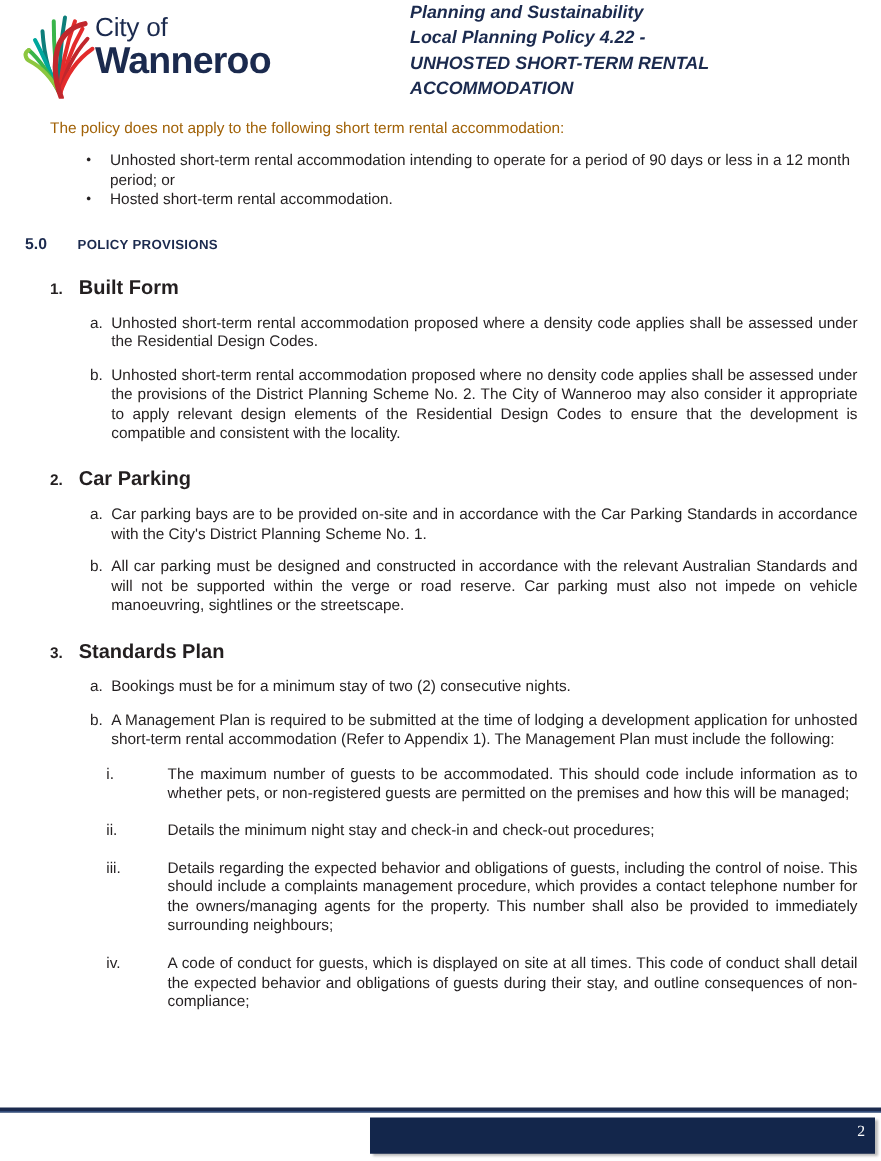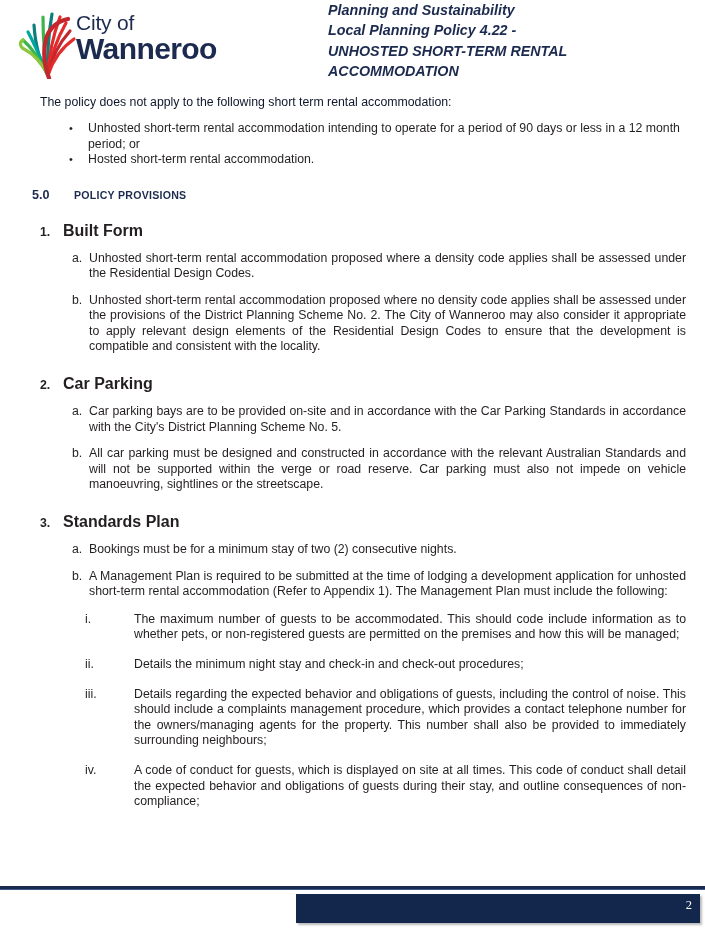--- a/index.html
+++ b/index.html
@@ -77,21 +77,21 @@
     position: absolute;
     left: 0;
     top: 95px;
     width: 705px;
   }
   .intro {
     margin: 0;
     padding: 0 19px 0 40px;
     font-size: 12.3px;
     line-height: 15px;
-    color: #0f172a;
+    color: #a16207;
   }
 
   .bullets {
     margin: 11px 0 0 0;
     padding: 0;
     list-style: none;
   }
   .bullets li {
     position: relative;
     padding-left: 88px;
@@ -103,21 +103,21 @@
   .bullets li .bullet-dot {
     position: absolute;
     left: 69px;
     top: 0;
     font-size: 11px;
     line-height: 15.5px;
   }
 
   .section-head {
     margin: 20px 0 0 0;
-    padding-left: 32px;
+    padding-left: 20px;
     color: #1b2a4e;
     display: flex;
     align-items: baseline;
   }
   .section-head .sec-num {
     font-size: 12.6px;
     font-weight: 700;
     width: 42px;
     flex: 0 0 42px;
   }
@@ -304,21 +304,21 @@
   </div>
 
   <div class="num-item">
     <div class="num-head">
       <span class="n-marker">2.</span>
       <span class="n-label">Car Parking</span>
     </div>
     <ul class="alpha-list">
       <li>
         <span class="a-marker">a.</span>
-        <span>Car parking bays are to be provided on-site and in accordance with the Car Parking Standards in accordance with the City's District Planning Scheme No. 5.</span>
+        <span>Car parking bays are to be provided on-site and in accordance with the Car Parking Standards in accordance with the City's District Planning Scheme No. 1.</span>
       </li>
       <li>
         <span class="a-marker">b.</span>
         <span>All car parking must be designed and constructed in accordance with the relevant Australian Standards and will not be supported within the verge or road reserve. Car parking must also not impede on vehicle manoeuvring, sightlines or the streetscape.</span>
       </li>
     </ul>
   </div>
 
   <div class="num-item">
     <div class="num-head">

